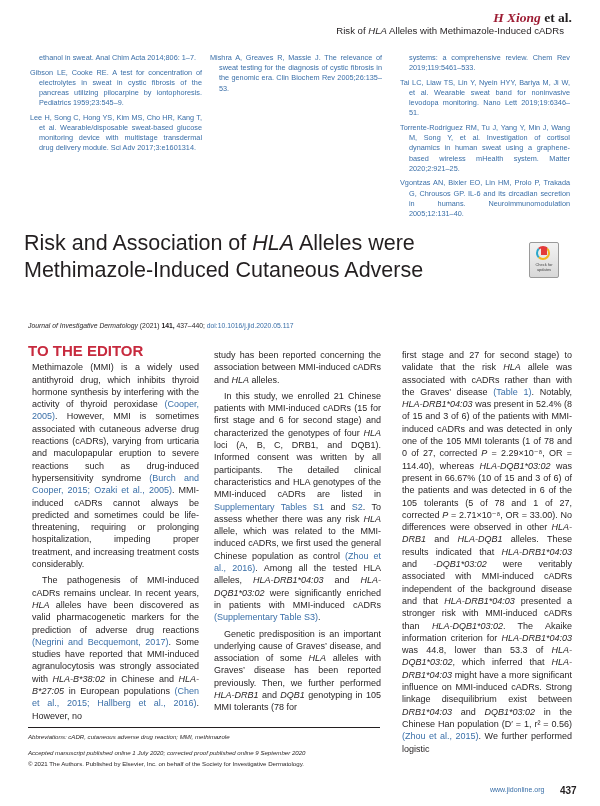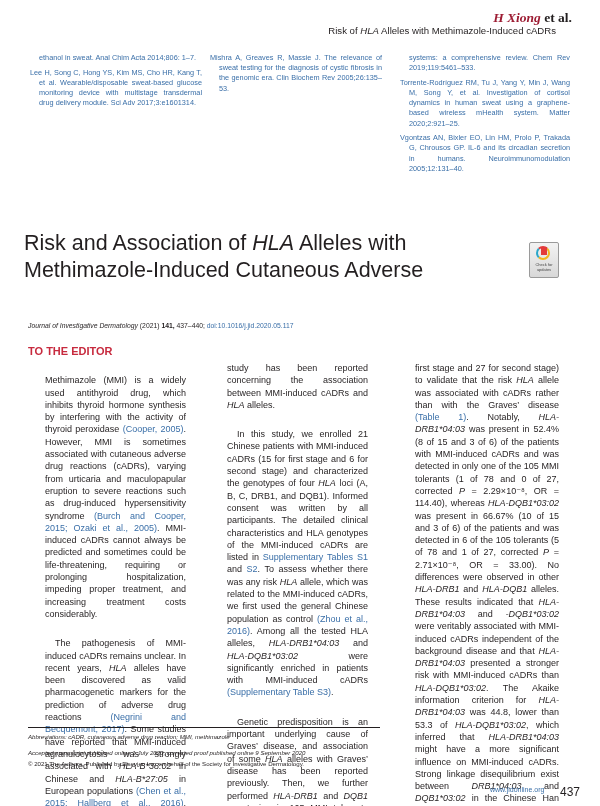--- a/index.html
+++ b/index.html
@@ -3,21 +3,21 @@
 <meta charset="utf-8">
 <style>
   html, body { margin: 0; padding: 0; background: #ffffff; }
   body { width: 600px; height: 806px; position: relative; overflow: hidden;
          font-family: "Liberation Sans", "DejaVu Sans", sans-serif; color: #231f20; }
   .abs { position: absolute; }
 
   
   #hdr-author { right: 28px; top: 10px; font-family: "Liberation Serif", serif; font-size: 13.5px; font-weight: bold; color: #231f20; text-align: right; }
   #hdr-author .auth-name { color: #9d1c33; font-style: italic; }
-  #hdr-title { right: 44px; top: 25px; font-size: 9.6px; color: #231f20; text-align: right; white-space: nowrap; }
+  #hdr-title { right: 36px; top: 25px; font-size: 9.6px; color: #231f20; text-align: right; white-space: nowrap; }
   #hdr-title i { font-style: italic; }
 
   
   .refcol { top: 53px; width: 172px; font-size: 7.3px; line-height: 10.2px; color: #3a6fa8; }
   .refcol .ref { padding-left: 9px; text-indent: -9px; margin-bottom: 4.4px; text-align: justify; }
   .refcol .ref.cont { padding-left: 9px; text-indent: 0; }
   #refcol-1 { left: 30px; }
   #refcol-2 { left: 210px; }
   #refcol-3 { left: 400px; width: 170px; }
 
@@ -29,61 +29,63 @@
   #crossmark .cm-flag { position: absolute; left: 11px; top: 4px; width: 6px; height: 8px; background: #e33a3a; }
   #crossmark .cm-text { position: absolute; left: 0; right: 0; top: 20px; font-size: 4px; line-height: 4.5px; text-align: center; color: #444; }
 
   #citation { left: 28px; top: 322px; font-size: 6.8px; color: #231f20; white-space: nowrap; }
   #citation .journal { font-style: italic; }
   #citation .vol { font-weight: bold; }
   #citation .doi { color: #3a6fa8; }
 
   
   .bodycol { top: 345px; width: 175px; font-size: 9px; line-height: 12.3px; text-align: justify; color: #231f20; }
-  .bodycol p { margin: 17px; }
+  .bodycol p { margin: 4px; }
   .bodycol p.indent { text-indent: 10px; }
   .bodycol .link { color: #3a6fa8; }
   .bodycol i { font-style: italic; }
   #col-1 { left: 28px; }
   #col-2 { left: 210px; }
   #col-3 { left: 398px; width: 178px; }
-  #editor-heading { font-weight: bold; color: #c72a3e; font-size: 11px; line-height: 12.3px; }
+  #editor-heading { font-weight: bold; color: #c72a3e; font-size: 15px; line-height: 12.3px; }
 
   
   #foot-rule { left: 28px; top: 727px; width: 352px; height: 0; border-top: 1px solid #231f20; }
   .foot { left: 28px; font-size: 6.1px; color: #231f20; white-space: nowrap; }
   #foot-abbrev { top: 733px; font-style: italic; }
   #foot-accepted { top: 749px; font-style: italic; }
   #foot-copy { top: 760px; }
 
   
   #footer-url { left: 490px; top: 786px; font-size: 7px; color: #3a6fa8; }
-  #footer-page { left: 560px; top: 785px; font-size: 12px; font-weight: normal; color: #231f20; }
+  #footer-page { left: 560px; top: 785px; font-size: 10px; font-weight: bold; color: #231f20; }
 </style>
 </head>
 <body>
 
 <div id="hdr-author" class="abs"><span class="auth-name">H Xiong</span><span> et al.</span></div>
 <div id="hdr-title" class="abs"><span>Risk of </span><i>HLA</i><span> Alleles with Methimazole-Induced cADRs</span></div>
 
 <div id="refcol-1" class="abs refcol">
     <div class="ref cont">ethanol in sweat. Anal Chim Acta 2014;806: 1–7.</div>
+    <div class="ref">Gibson LE, Cooke RE. A test for concentration of electrolytes in sweat in cystic fibrosis of the pancreas utilizing pilocarpine by iontophoresis. Pediatrics 1959;23:545–9.</div>
     <div class="ref">Lee H, Song C, Hong YS, Kim MS, Cho HR, Kang T, et al. Wearable/disposable sweat-based glucose monitoring device with multistage transdermal drug delivery module. Sci Adv 2017;3:e1601314.</div>
   </div>
 <div id="refcol-2" class="abs refcol">
     <div class="ref">Mishra A, Greaves R, Massie J. The relevance of sweat testing for the diagnosis of cystic fibrosis in the genomic era. Clin Biochem Rev 2005;26:135–53.</div>
   </div>
 <div id="refcol-3" class="abs refcol">
     <div class="ref cont">systems: a comprehensive review. Chem Rev 2019;119:5461–533.</div>
+    <div class="ref">Tai LC, Liaw TS, Lin Y, Nyein HYY, Bariya M, Ji W, et al. Wearable sweat band for noninvasive levodopa monitoring. Nano Lett 2019;19:6346–51.</div>
     <div class="ref">Torrente-Rodríguez RM, Tu J, Yang Y, Min J, Wang M, Song Y, et al. Investigation of cortisol dynamics in human sweat using a graphene-based wireless mHealth system. Matter 2020;2:921–25.</div>
     <div class="ref">Vgontzas AN, Bixler EO, Lin HM, Prolo P, Trakada G, Chrousos GP. IL-6 and its circadian secretion in humans. Neuroimmunomodulation 2005;12:131–40.</div>
   </div>
 
 <div id="article-title" class="abs">
-  <div><span>Risk and Association of </span><i>HLA</i><span> Alleles with</span></div>
+  <div><span>Risk and Association of </span><i>HLA</i><span> Alleles were</span></div>
   <div>Methimazole-Induced Cutaneous Adverse</div>
 </div>
 
 <div id="crossmark" class="abs">
   <div class="cm-ring"></div>
   <div class="cm-flag"></div>
   <div class="cm-text">Check for updates</div>
 </div>
 
 <div id="citation" class="abs"><span class="journal">Journal of Investigative Dermatology</span><span> (2021) </span><span class="vol">141,</span><span> 437–440; </span><span class="doi">doi:10.1016/j.jid.2020.05.117</span></div>

